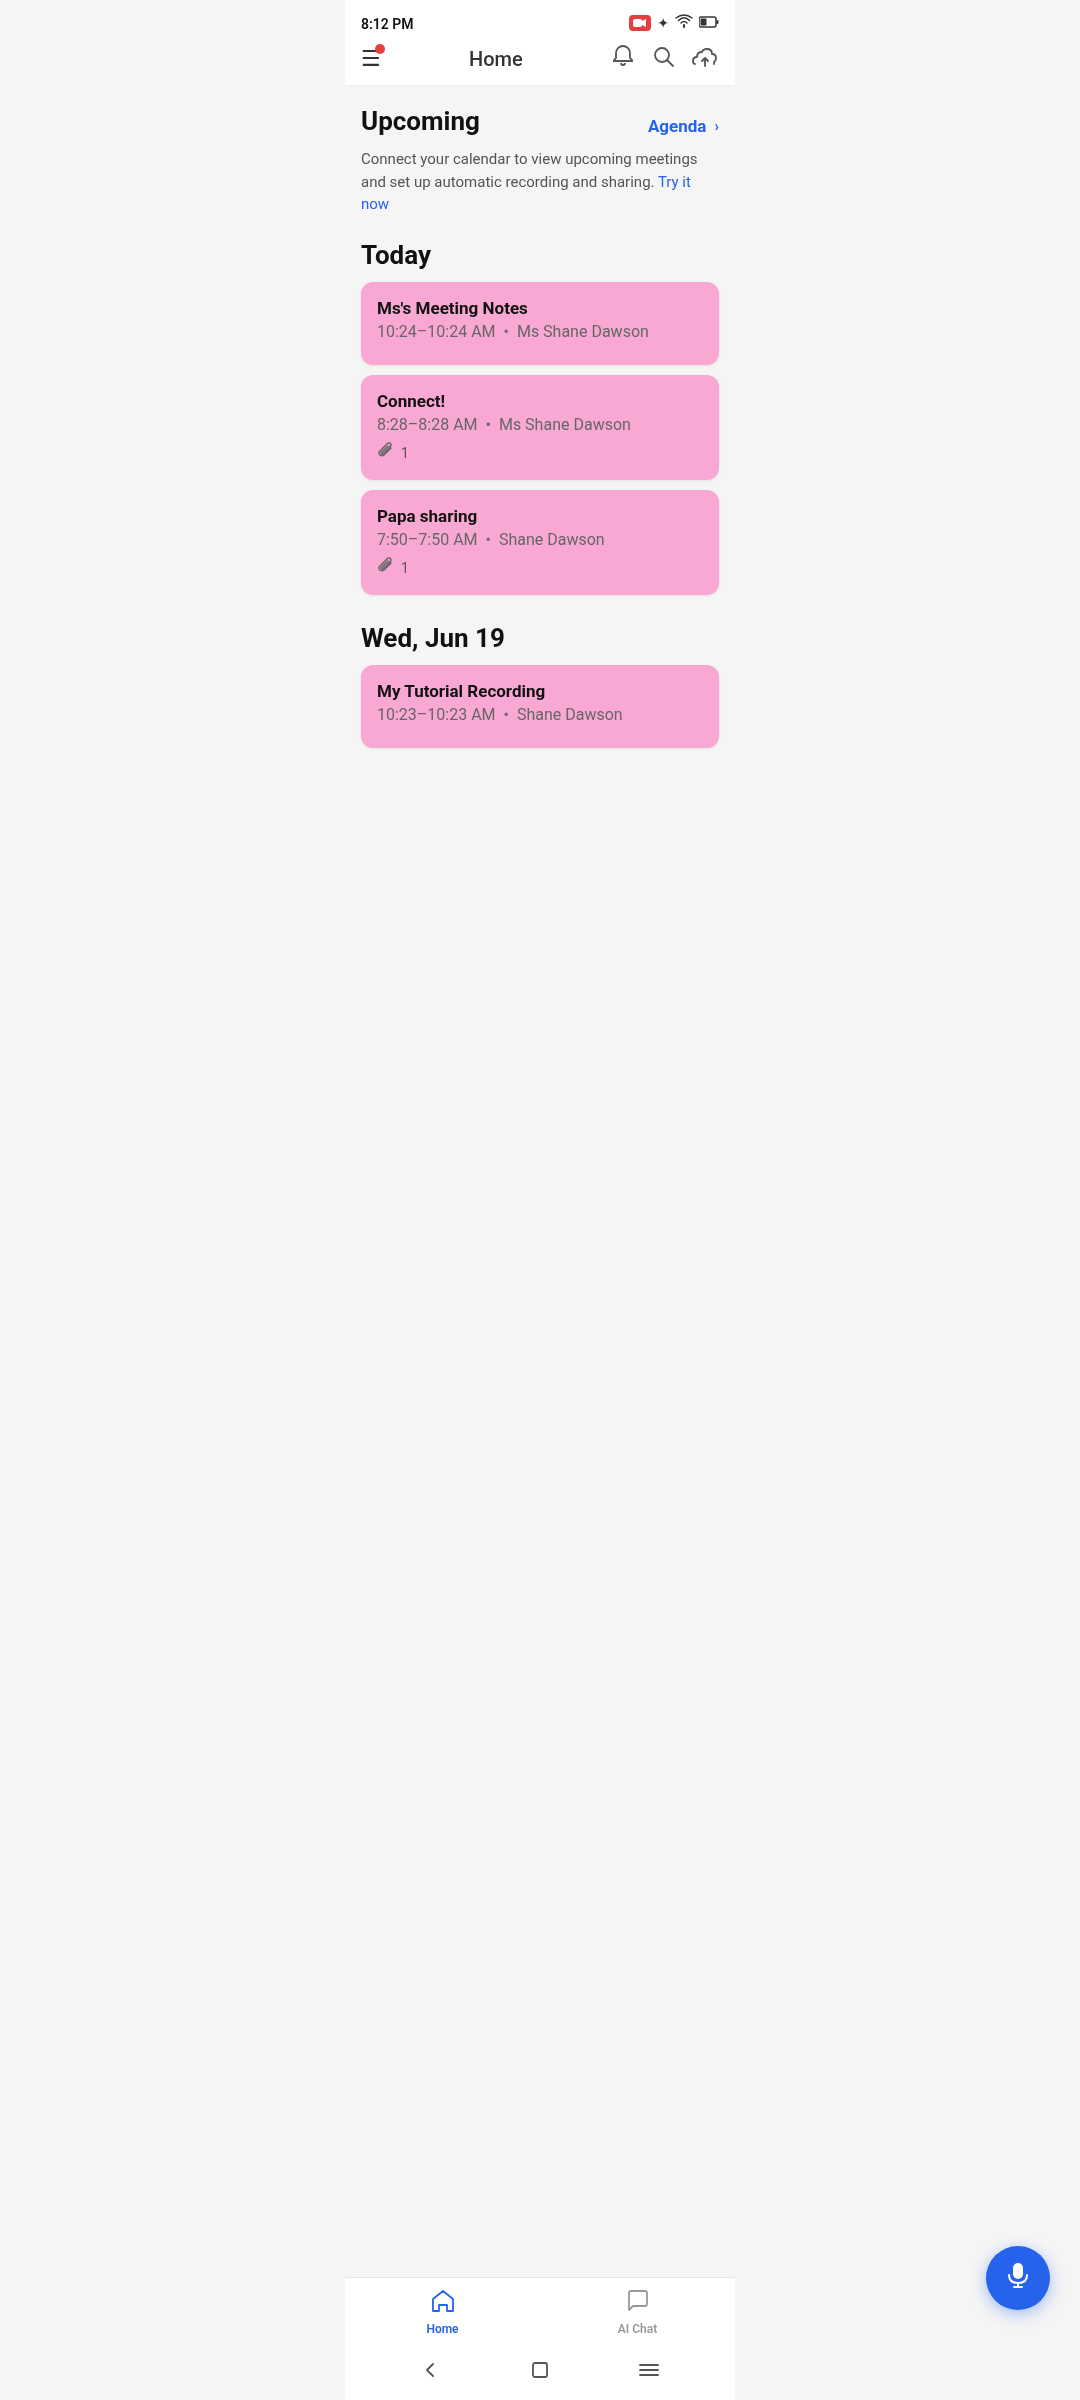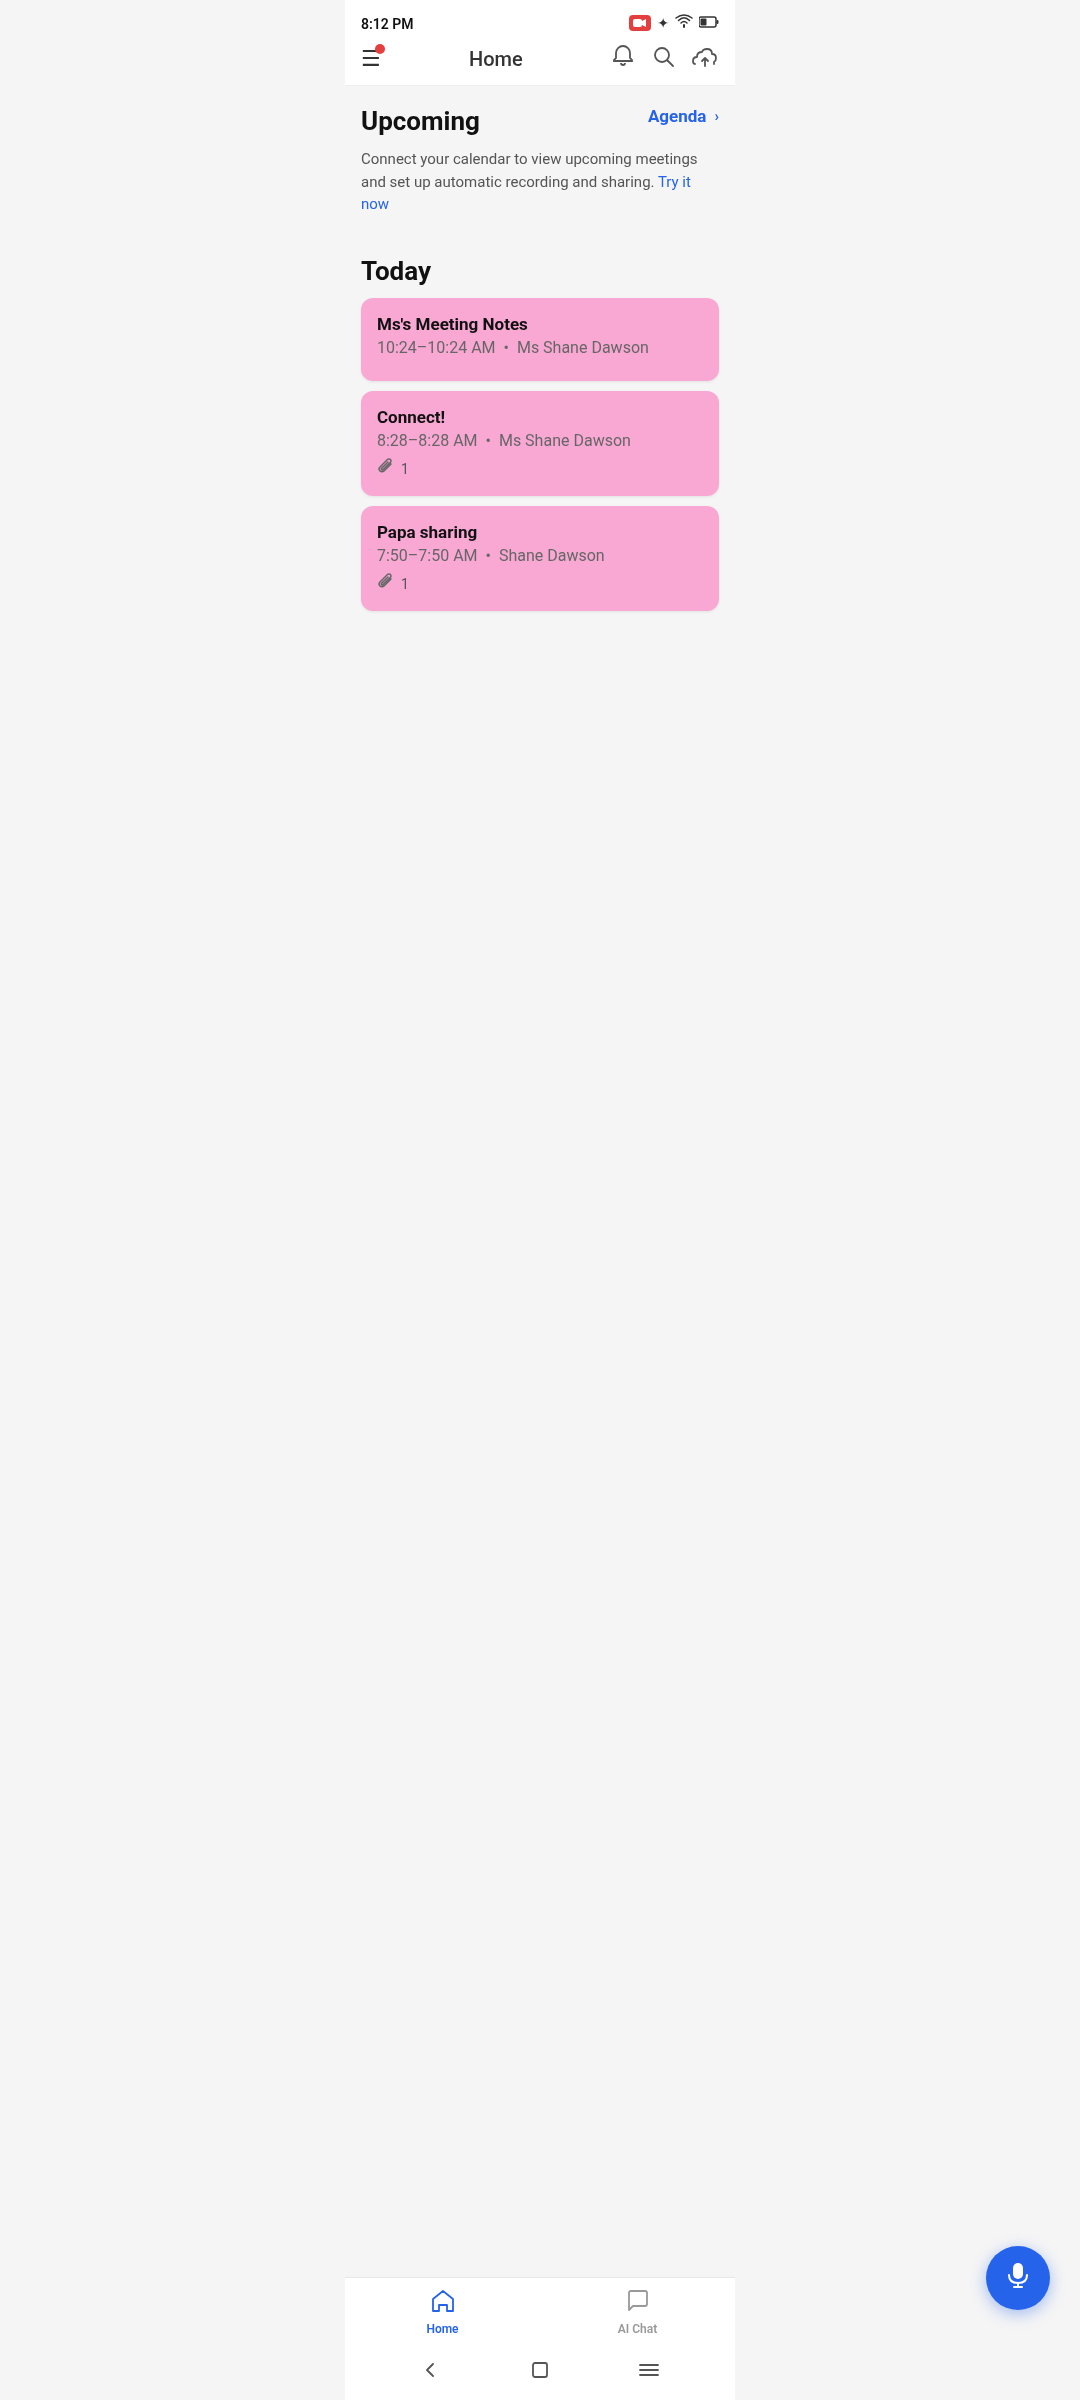--- a/index.html
+++ b/index.html
@@ -106,21 +106,21 @@
     .main-content {
       background: #f5f5f5;
       padding: 20px 16px;
       padding-bottom: 100px;
     }
 
     
     .section-header {
       display: flex;
       justify-content: space-between;
-      align-items: flex-start;
+      align-items: flex-end;
       margin-bottom: 12px;
     }
 
     .section-title {
       font-size: 26px;
       font-weight: 700;
       color: #111;
     }
 
     .agenda-link {
@@ -131,21 +131,21 @@
       display: flex;
       align-items: center;
       gap: 8px;
     }
 
     
     .connect-text {
       font-size: 15px;
       color: #555;
       line-height: 1.5;
-      margin-bottom: 40px;
+      margin-bottom: 24px;
     }
 
     .connect-link {
       color: #2563eb;
       text-decoration: none;
       cursor: pointer;
     }
 
     
     .today-section {
@@ -411,20 +411,32 @@
         <span class="badge-icon">
           <svg width="18" height="18" viewBox="0 0 18 18" fill="none">
             <path d="M14 6L7 13C5.9 14.1 4.1 14.1 3 13 1.9 11.9 1.9 10.1 3 9L10.5 1.5C11.3.7 12.6.7 13.4 1.5 14.2 2.3 14.2 3.6 13.4 4.4L6 11.8C5.6 12.2 5 12.2 4.6 11.8 4.2 11.4 4.2 10.8 4.6 10.4L11 4" stroke="#666" stroke-width="1.5" stroke-linecap="round"></path>
           </svg>
         </span>
         <span>1</span>
       </div>
     </div>
   </div>
 
+  <div class="week-section">
+    <div class="week-title">Wed, Jun 19</div>
+
+    <div class="meeting-card">
+      <div class="meeting-title">My Tutorial Recording</div>
+      <div class="meeting-meta">
+        <span>10:23–10:23 AM</span>
+        <span class="meeting-dot">•</span>
+        <span>Shane Dawson</span>
+      </div>
+    </div>
+  </div>
 
 </div>
 
 <div class="fab-button">
   <span class="fab-icon">
     <svg width="28" height="28" viewBox="0 0 28 28" fill="none">
       <rect x="9" y="2" width="10" height="16" rx="5" fill="white"></rect>
       <path d="M5 14 Q5 22 14 22 Q23 22 23 14" stroke="white" stroke-width="2" fill="none" stroke-linecap="round"></path>
       <line x1="14" y1="22" x2="14" y2="26" stroke="white" stroke-width="2" stroke-linecap="round"></line>
       <line x1="10" y1="26" x2="18" y2="26" stroke="white" stroke-width="2" stroke-linecap="round"></line>

